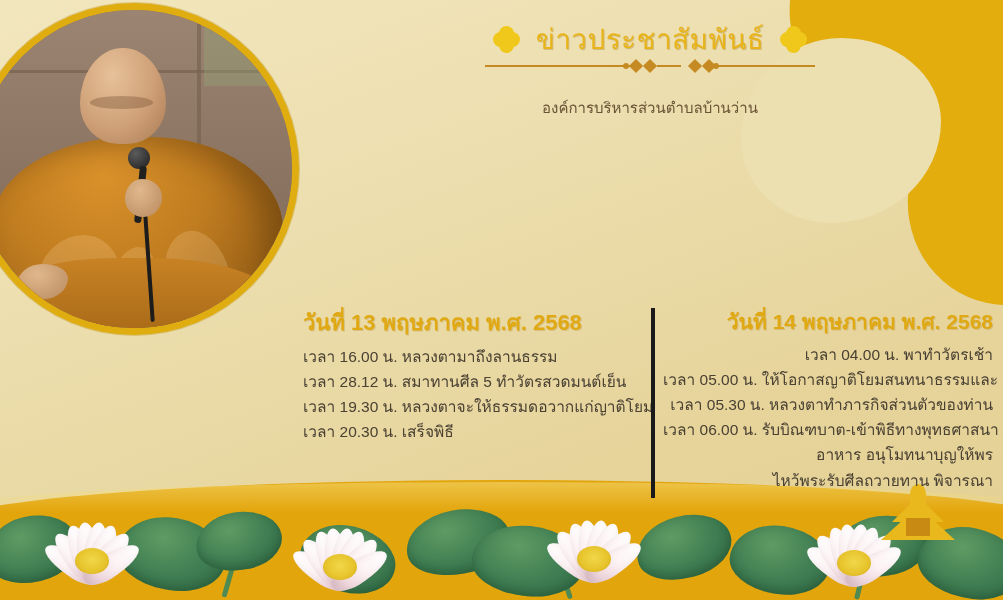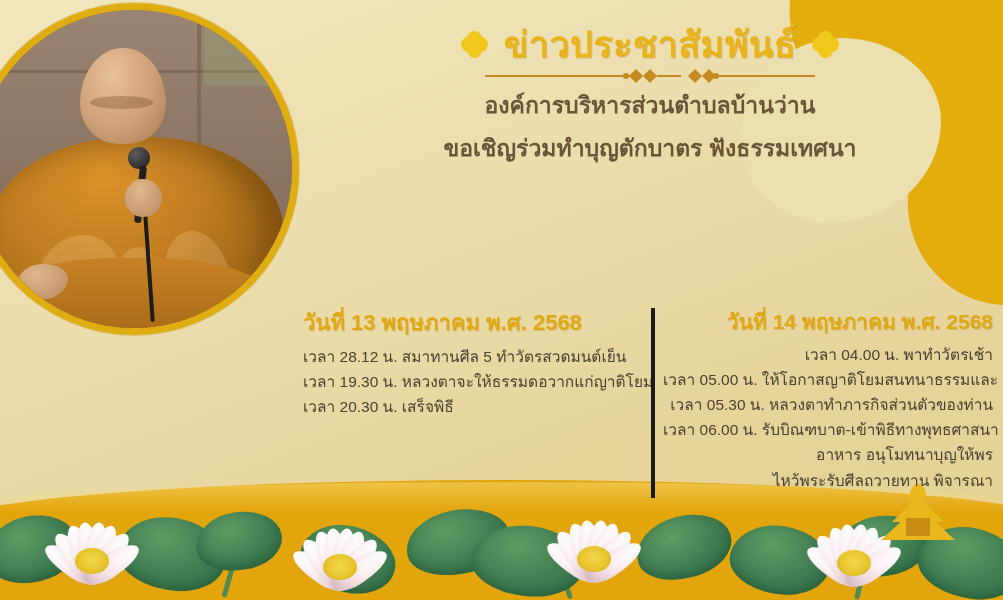--- a/index.html
+++ b/index.html
@@ -182,22 +182,22 @@
   .quatrefoil span:nth-child(1){ left: 6px; top: 0; }
   .quatrefoil span:nth-child(2){ left: 0; top: 6px; }
   .quatrefoil span:nth-child(3){ left: 12px; top: 6px; }
   .quatrefoil span:nth-child(4){ left: 6px; top: 12px; }
   .quatrefoil::after {
     content:""; position:absolute; left:6px; top:6px;
     width:15px; height:15px; background:#f0c81b; border-radius:3px;
   }
 
   .main-title {
-    font-size: 36px;
-    font-weight: bold;
+    font-size: 28px;
+    font-weight: normal;
     color: #e8b41a;
     letter-spacing: .4px;
     line-height: 1.25;
     text-shadow: 1px 1px 0 rgba(150,105,10,.30);
   }
 
   .rule {
     position: relative;
     width: 330px;
     height: 14px;
@@ -222,24 +222,24 @@
   .rule .gem.g4 { left: 219px; }
   .rule .dot {
     position: absolute; top: 4px;
     width: 6px; height: 6px; border-radius: 50%;
     background: #c58b22;
   }
   .rule .dot.d1 { left: 138px; }
   .rule .dot.d2 { left: 228px; }
 
   .sub-1 {
-    font-size: 23px;
-    font-weight: bold;
+    font-size: 15px;
+    font-weight: normal;
     color: #6b5437;
-    margin-top: 6px;
+    margin-top: 24px;
     line-height: 1.45;
   }
   .sub-2 {
     font-size: 23px;
     font-weight: bold;
     color: #6b5437;
     margin-top: 10px;
     line-height: 1.45;
   }
   .monk-name {
@@ -455,29 +455,29 @@
       <div class="gem g1"></div>
       <div class="gem g2"></div>
       <div class="bar m"></div>
       <div class="gem g3"></div>
       <div class="gem g4"></div>
       <div class="dot d2"></div>
       <div class="bar r"></div>
     </div>
 
     <div class="sub-1">องค์การบริหารส่วนตำบลบ้านว่าน</div>
-    <div class="sub-2">ขอเชิญร่วมทำบุญตักบาตร ฟังธรรมเทศนา</div>
   </div>
 
   <div class="schedule">
     <div class="divider"></div>
 
     <div class="col col-left">
       <div class="col-date">วันที่ 13 พฤษภาคม พ.ศ. 2568</div>
       <ul class="items">
+        <li>เวลา 16.00 น. หลวงตามาถึงลานธรรม</li>
         <li>เวลา 28.12 น. สมาทานศีล 5 ทำวัตรสวดมนต์เย็น</li>
         <li>เวลา 19.30 น. หลวงตาจะให้ธรรมดอวากแก่ญาติโยม</li>
         <li>เวลา 20.30 น. เสร็จพิธี</li>
       </ul>
     </div>
 
     <div class="col col-right">
       <div class="col-date">วันที่ 14 พฤษภาคม พ.ศ. 2568</div>
       <ul class="items">
         <li>เวลา 04.00 น. พาทำวัตรเช้า</li>

